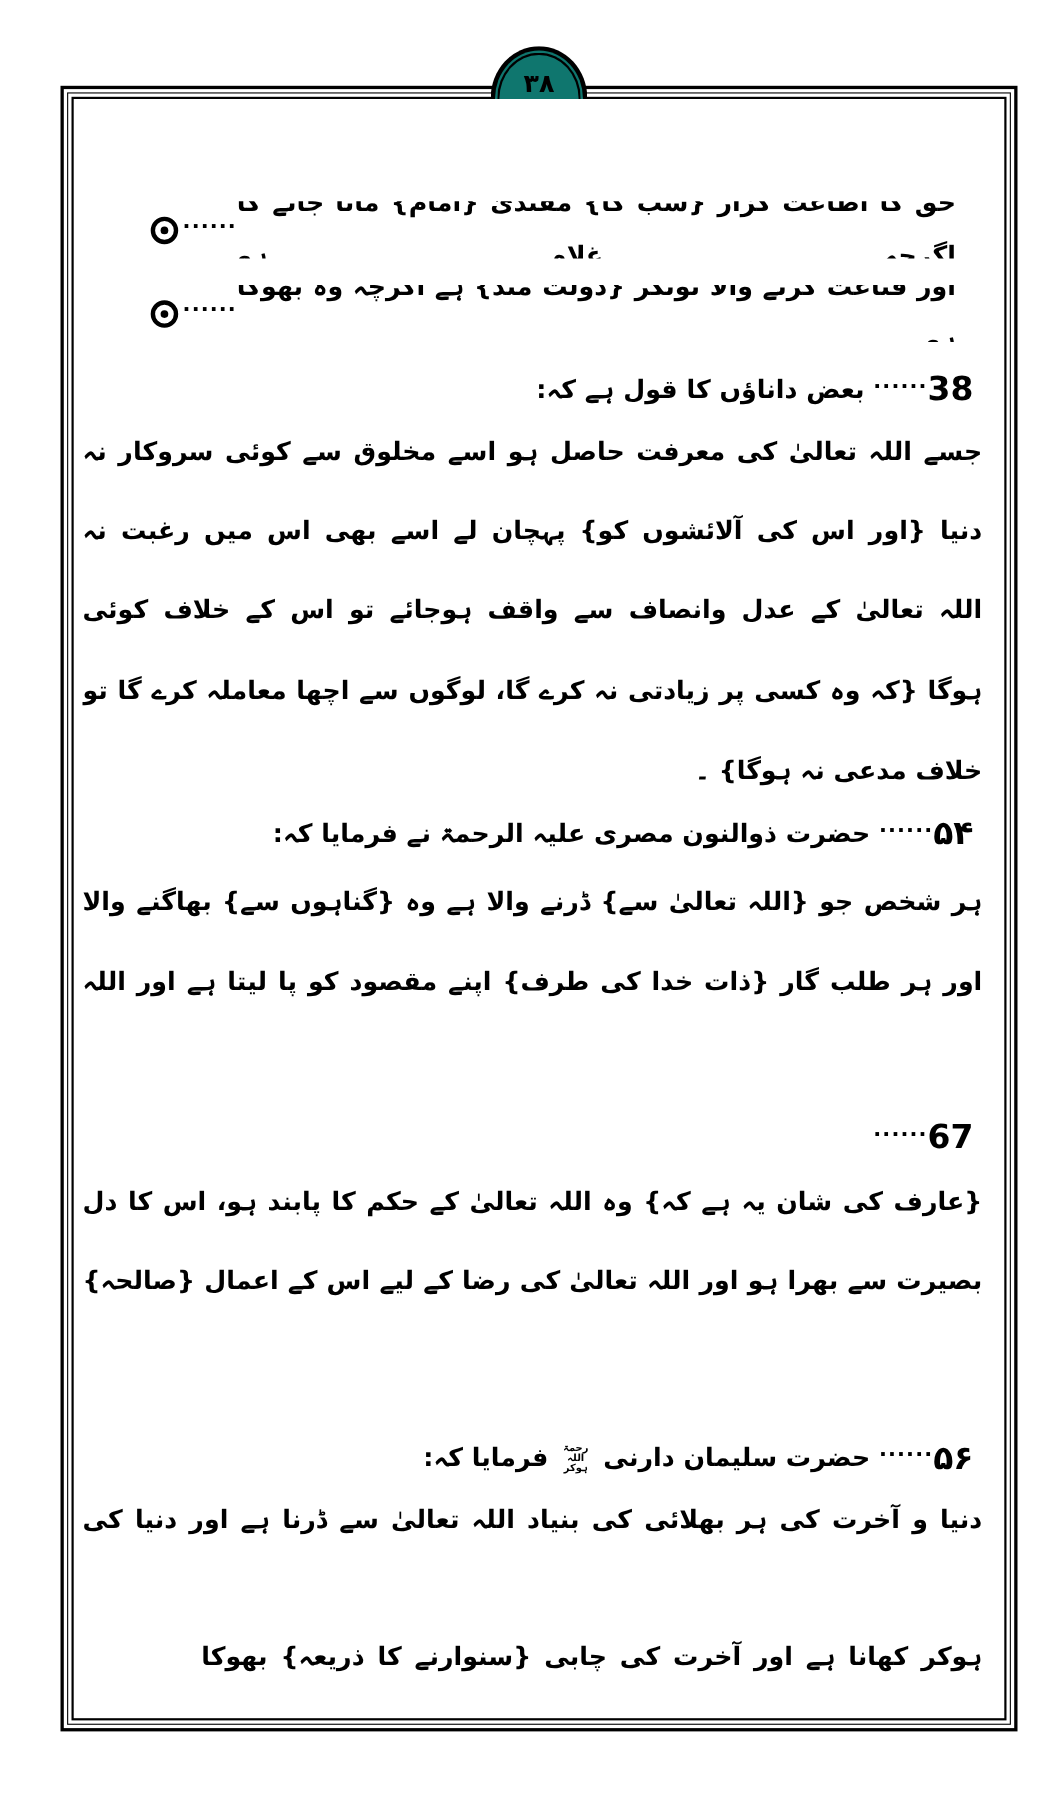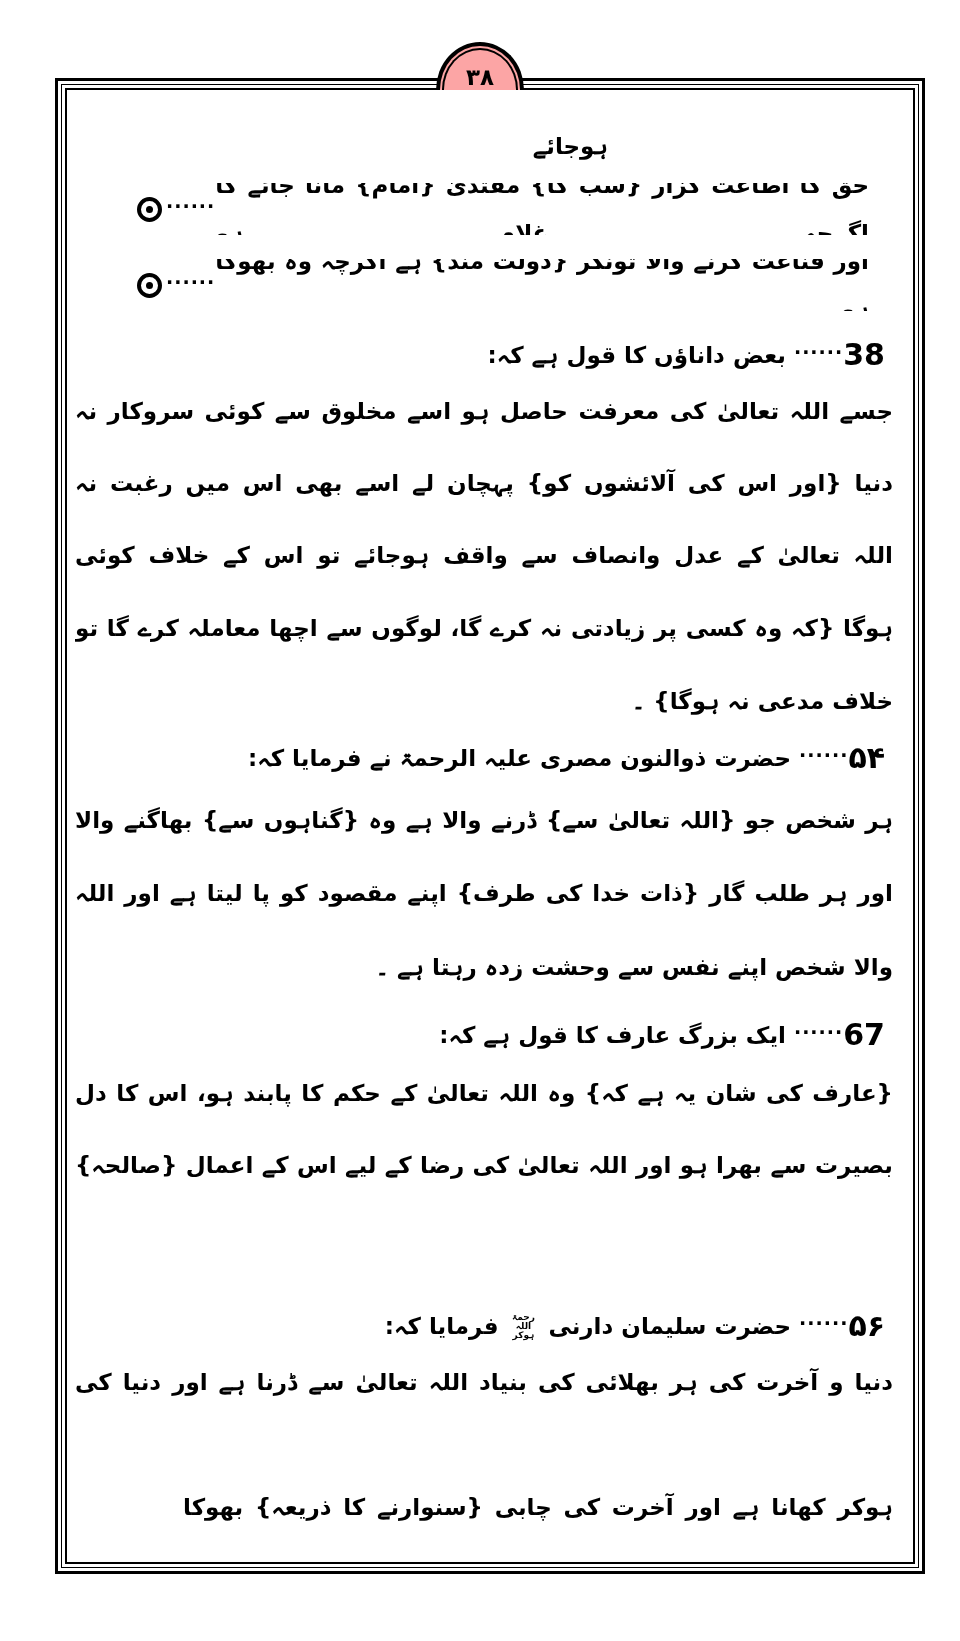--- a/index.html
+++ b/index.html
@@ -5,21 +5,21 @@
   html,body{margin:0;padding:0;background:#ffffff;}
   body{width:960px;height:1641px;position:relative;font-family:"DejaVu Sans",sans-serif;color:#000;}
   .page{position:absolute;inset:0;background:#fff;overflow:hidden;}
 
   
   .frame{position:absolute;left:55px;top:78px;width:870px;height:1496px;border:3px solid #000;box-sizing:border-box;}
   .frame-mid{position:absolute;inset:3px;border:1px solid #000;}
   .frame-inner{position:absolute;inset:3px;border:2px solid #000;}
 
   
-  .arc{position:absolute;left:436px;top:42px;width:88px;height:48px;background:#fca5a5;
+  .arc{position:absolute;left:446px;top:42px;width:88px;height:48px;background:#0f766e;
        border:4px solid #000;border-bottom:none;border-radius:48px 48px 0 0 / 52px 52px 0 0;
        box-sizing:border-box;z-index:6;}
   .arc-inner{position:absolute;left:2px;right:2px;top:2px;bottom:0;border:2px solid #000;border-bottom:none;
        border-radius:42px 42px 0 0 / 46px 46px 0 0;}
   .pageno{position:absolute;left:0;right:0;bottom:0;text-align:center;font-size:23px;font-weight:bold;direction:rtl;}
 
   
   .lines{position:absolute;inset:0;z-index:4;}
   .line{position:absolute;left:75px;width:818px;height:52px;direction:rtl;box-sizing:border-box;
         font-size:23px;font-weight:bold;line-height:52px;white-space:nowrap;overflow:hidden;}
@@ -47,21 +47,20 @@
     </div>
   </div>
 
   <div class="arc">
     <div class="arc-inner">
       <div class="pageno">۳۸</div>
     </div>
   </div>
 
   <div class="lines" id="lines">
-      <div class="line right" style="top: 120px; padding-right: 285px;">ہوجائے</div>
       <div class="line justify flex" style="top: 183px; padding-left: 58px; padding-right: 24px;">
         <span class="bl-text">حق کا اطاعت گزار {سب کا} مقتدیٰ {امام} مانا جائے گا اگرچہ غلام ہو</span>
         <span class="dots">......</span>
         <span class="bullet-icon"></span>
       </div>
       <div class="line justify flex" style="top: 259px; padding-left: 58px; padding-right: 24px;">
         <span class="bl-text">اور قناعت کرنے والا تونگر {دولت مند} ہے اگرچہ وہ بھوکا ہو ۔</span>
         <span class="dots">......</span>
         <span class="bullet-icon"></span>
       </div>
@@ -75,25 +74,23 @@
       <div class="line justify" style="top: 529px;">اللہ تعالیٰ کے عدل وانصاف سے واقف ہوجائے تو اس کے خلاف کوئی دعویدار نہ</div>
       <div class="line justify" style="top: 602px;">ہوگا {کہ وہ کسی پر زیادتی نہ کرے گا، لوگوں سے اچھا معاملہ کرے گا تو کوئی اس کے</div>
       <div class="line right" style="top: 675px;">خلاف مدعی نہ ہوگا} ۔</div>
       <div class="line right flex" style="top: 732px; padding-right: 8px;">
         <span class="marker">۵۴</span>
         <span class="dots">......</span>
         <span class="htext">&nbsp;حضرت ذوالنون مصری علیہ الرحمۃ نے فرمایا کہ:</span>
       </div>
       <div class="line justify" style="top: 794px;">ہر شخص جو {اللہ تعالیٰ سے} ڈرنے والا ہے وہ {گناہوں سے} بھاگنے والا ہے</div>
       <div class="line justify" style="top: 867px;">اور ہر طلب گار {ذات خدا کی طرف} اپنے مقصود کو پا لیتا ہے اور اللہ تعالیٰ سے لو لگانے</div>
-      <div class="line right" style="top: 941px;">والا شخص اپنے نفس سے وحشت زدہ رہتا ہے ۔</div>
       <div class="line right flex" style="top: 1009px; padding-right: 8px;">
         <span class="marker">67</span>
         <span class="dots">......</span>
-        <span class="htext">&nbsp;ایک بزرگ عارف کا قول ہے کہ:</span>
       </div>
       <div class="line justify" style="top: 1067px;">{عارف کی شان یہ ہے کہ} وہ اللہ تعالیٰ کے حکم کا پابند ہو، اس کا دل {نور}</div>
       <div class="line justify" style="top: 1139px;">بصیرت سے بھرا ہو اور اللہ تعالیٰ کی رضا کے لیے اس کے اعمال {صالحہ} بہ کثرت</div>
       <div class="line right flex" style="top: 1300px; padding-right: 8px;">
         <span class="marker">۵۶</span>
         <span class="dots">......</span>
         <span class="htext">&nbsp;حضرت سلیمان دارنی&nbsp;</span>
         <span class="honorific">رحمۃ اللہ ہوکر</span>
         <span class="htext">&nbsp;فرمایا کہ:&nbsp;</span>
       </div>

